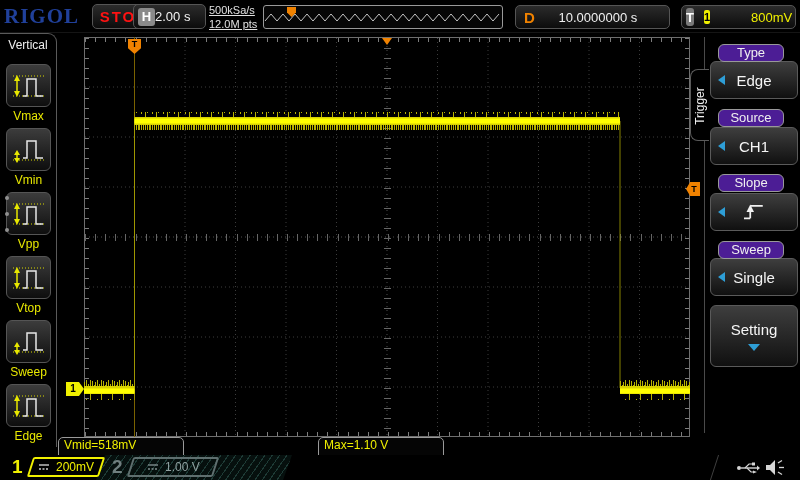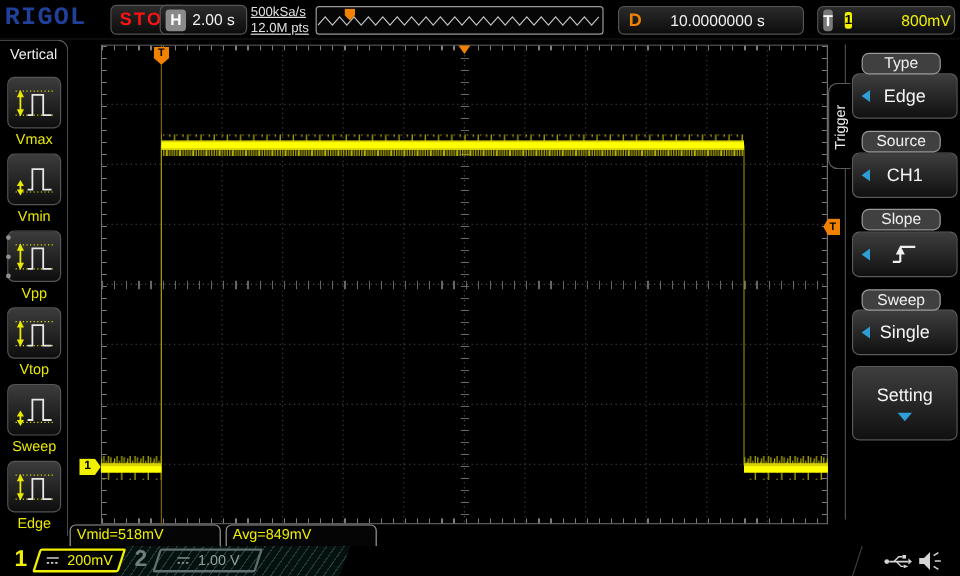--- a/index.html
+++ b/index.html
@@ -3,27 +3,27 @@
 <meta charset="utf-8">
 <style>
   * { margin:0; padding:0; box-sizing:border-box; }
   html,body { width:800px; height:480px; background:#000; overflow:hidden;
               font-family:"Liberation Sans", sans-serif; }
   .abs { position:absolute; }
   #scope { position:relative; width:800px; height:480px; background:#000; }
 
   
   #topbar { position:absolute; top:0; left:0; width:800px; height:33px; background:#000; border-bottom:1px solid #151515; }
-  .logo { left:4px; top:4px; font-family:Liberation Mono, monospace; font-weight:bold; font-size:21px; color:#20409a; letter-spacing:1px; }
+  .logo { left:4px; top:4px; font-family:Liberation Serif, serif; font-weight:bold; font-size:21px; color:#20409a; letter-spacing:1px; }
   .tbox { background:linear-gradient(#2b2b2b,#0c0c0c); border:1px solid #555; border-radius:5px; display:flex; align-items:center; }
   #stop-btn { left:92px; top:4px; width:64px; height:25px; justify-content:center; }
   #stop-btn span { color:#ff1212; font-weight:bold; font-size:15px; letter-spacing:2px; }
   #h-box { left:133px; top:4px; width:73px; height:25px; padding:0 4px; }
   .hbadge { background:#8a8a8a; color:#fff; font-weight:bold; font-size:13px; width:17px; height:18px; border-radius:3px; display:flex; align-items:center; justify-content:center; }
-  #h-box .val { color:#f0f0f0; font-size:13px; flex:1; text-align:center; }
+  #h-box .val { color:#f0f0f0; font-size:13px; flex:1; }
   #acq { left:209px; top:3px; color:#e0e0e0; font-size:11px; line-height:14px;text-decoration:underline; }
   #preview { left:263px; top:5px; width:240px; height:24px; background:#060606; border:1px solid #999; border-radius:3px; overflow:visible; }
   #preview-marker { left:23px; top:1px; width:9px; height:10px; background:#f08200;
       clip-path:polygon(0 0,100% 0,100% 55%,50% 100%,0 55%); }
   #d-box { left:515px; top:5px; width:155px; height:24px; padding:0 8px; }
   #d-box .dlabel { color:#f08200; font-weight:bold; font-size:15px; }
   #d-box .val { color:#f0f0f0; font-size:13px; flex:1; text-align:center; }
   #t-box { left:681px; top:5px; width:115px; height:24px; padding:0 4px; gap:5px; }
   #t-box .tbadge { background:#7a7a7a; }
   .ch1badge { background:#f0f000; color:#000; font-weight:bold; font-size:11px; width:15px; height:14px; border-radius:2px; display:flex; align-items:center; justify-content:center; }
@@ -69,21 +69,21 @@
       color:#000; font-size:10px; font-weight:bold; text-align:center; line-height:14px; padding-right:4px; z-index:6; }
 
   
   #rpanel { position:absolute; left:690px; top:33px; width:110px; height:414px; background:#000; }
   #rpanel-line { position:absolute; left:14px; top:4px; height:396px; border-left:1px solid #4a4a4a; }
   #trigger-tab { position:absolute; left:0; top:36px; width:19px; height:72px; background:#000;
       border:1px solid #5a5a5a; border-right:none; border-radius:8px 0 0 8px; z-index:2; }
   #trigger-tab span { position:absolute; left:-21px; top:29px; width:60px; text-align:center;
       transform:rotate(-90deg); color:#f0f0f0; font-size:12px; display:block; }
   .glabel { position:absolute; left:28px; width:66px; height:18px; border:1px solid #999; border-radius:6px;
-      background:#404040; color:#f0f0f0; font-size:13px; text-align:center; line-height:16px; z-index:1; }
+      background:#4c1d95; color:#f0f0f0; font-size:13px; text-align:center; line-height:16px; z-index:1; }
   .gbtn { position:absolute; left:20px; width:88px; height:38px; background:linear-gradient(#3e3e3e,#101010);
       border:1px solid #5a5a5a; border-radius:6px; display:flex; align-items:center; justify-content:center;
       color:#f5f5f5; font-size:15px; }
   .ltri { position:absolute; left:7px; top:50%; margin-top:-5px; width:0; height:0;
       border-top:5px solid transparent; border-bottom:5px solid transparent; border-right:7px solid #2e9ed6; }
   #setting-btn { flex-direction:column; gap:6px; height:62px; }
   .dtri { width:0; height:0; border-left:6px solid transparent; border-right:6px solid transparent; border-top:7px solid #2e9ed6; }
 
   
   .meas { position:absolute; top:437px; width:126px; height:32px; background:#050505; border:1px solid #9a9a9a;
@@ -331,21 +331,21 @@
       <span class="dtri"></span>
     </div>
 
     <div class="gbtn" style="top:225px">
       <span class="ltri"></span>
       <span>Single</span>
     </div>
   </div>
 
   <div class="meas" style="left:58px">Vmid=518mV</div>
-  <div class="meas" style="left:188px">Avg=849mV</div>
+  <div class="meas" style="left:318px">Max=1.10 V</div>
 
   <div id="bottombar">
     <div id="hatch"></div>
 
     <span class="chnum" style="left:12px;color:#f0f000">1</span>
     <div class="chbox" id="ch1-box">
       <svg width="12" height="8" viewBox="0 0 12 8">
         <line x1="1" y1="2" x2="11" y2="2" stroke="#cccccc" stroke-width="1.4"></line>
         <line x1="1" y1="6" x2="11" y2="6" stroke="#cccccc" stroke-width="1.4" stroke-dasharray="2 1.5"></line>
       </svg>

